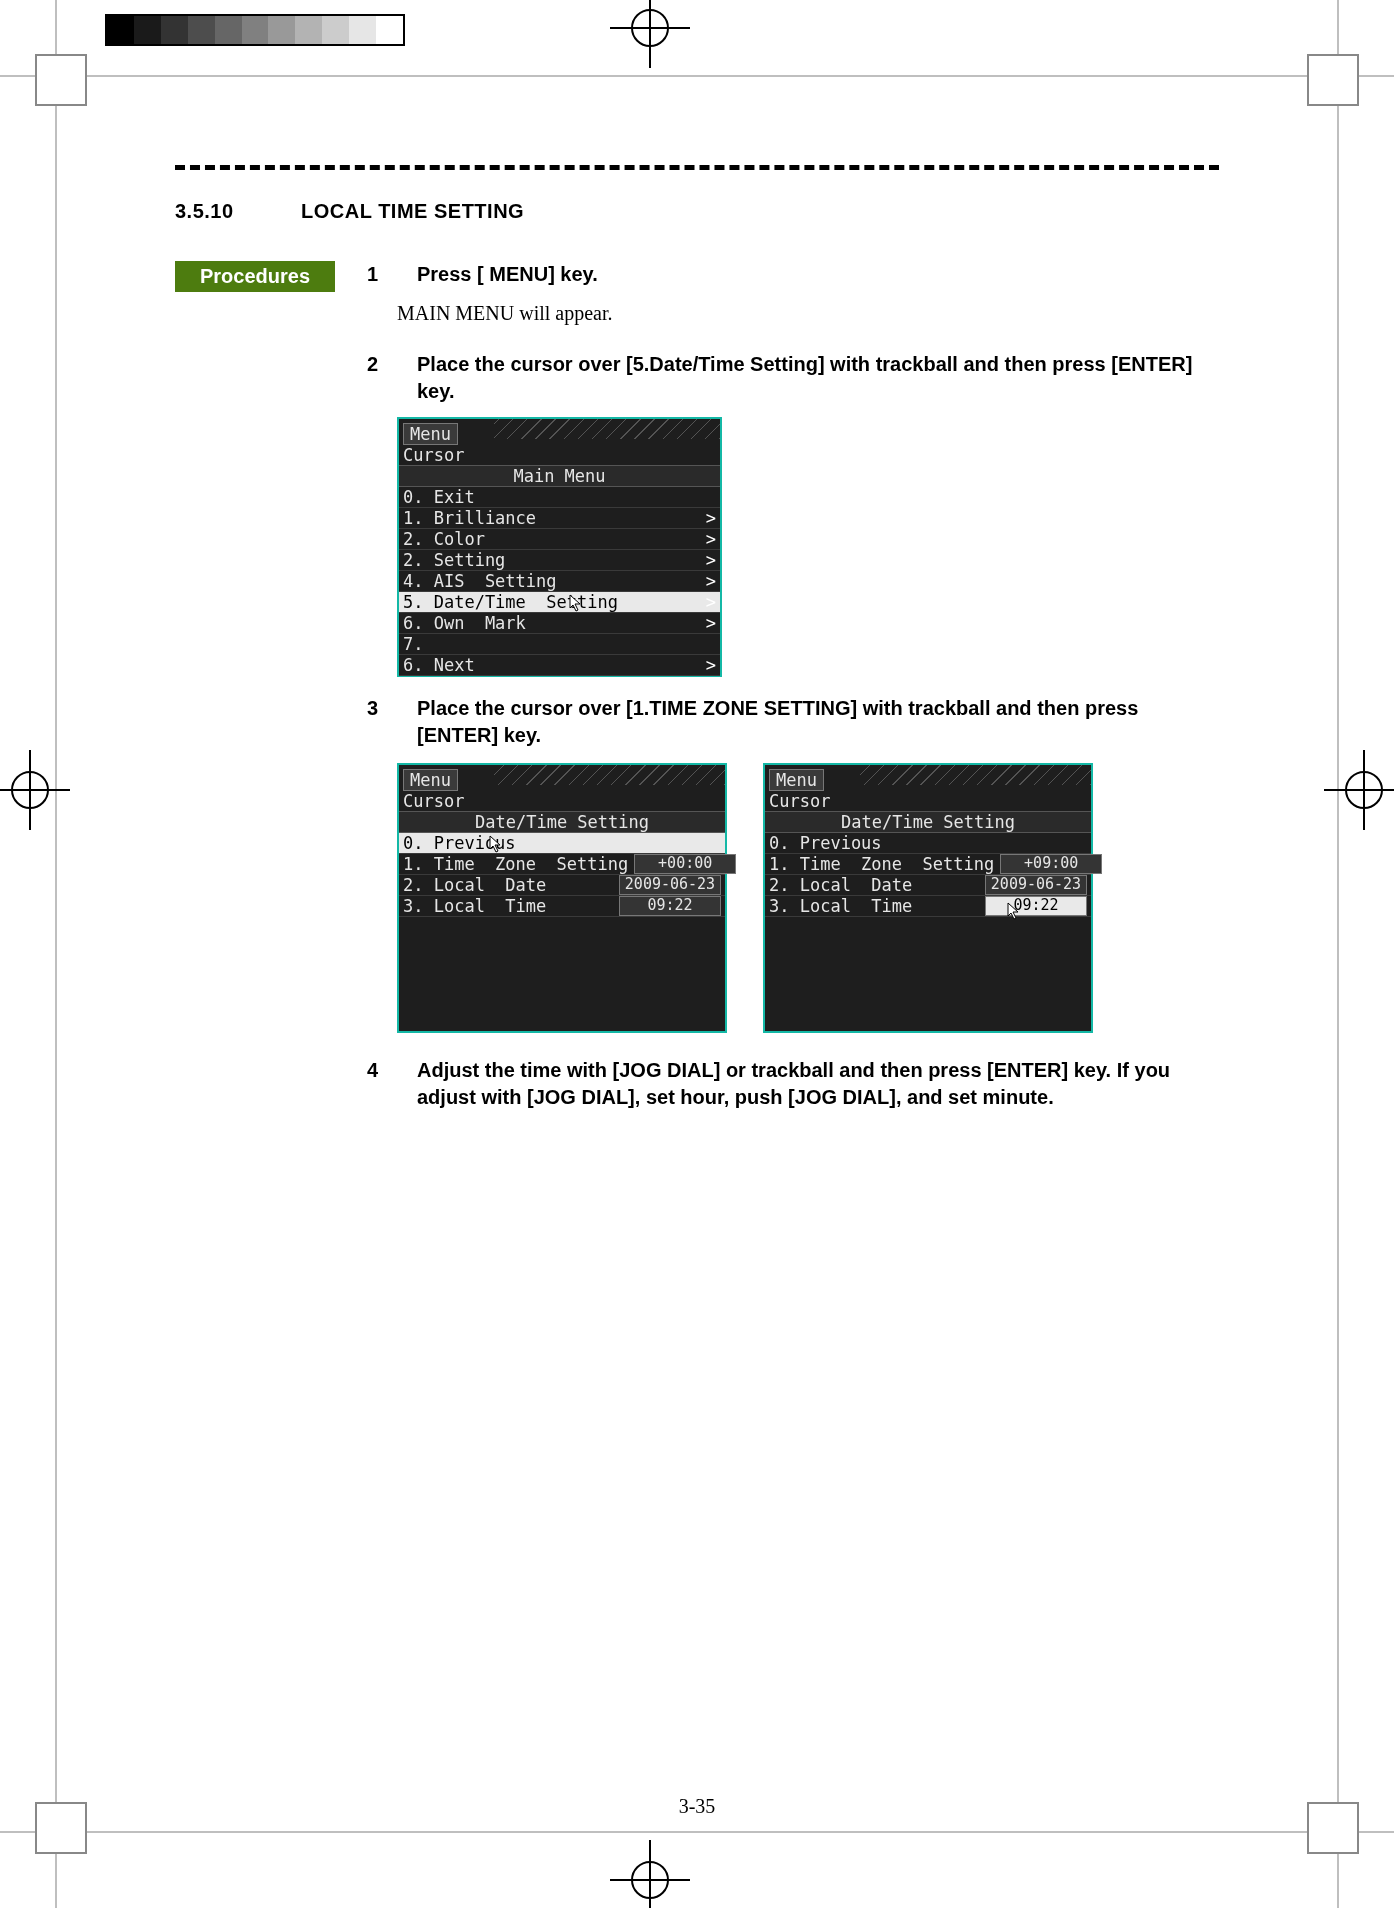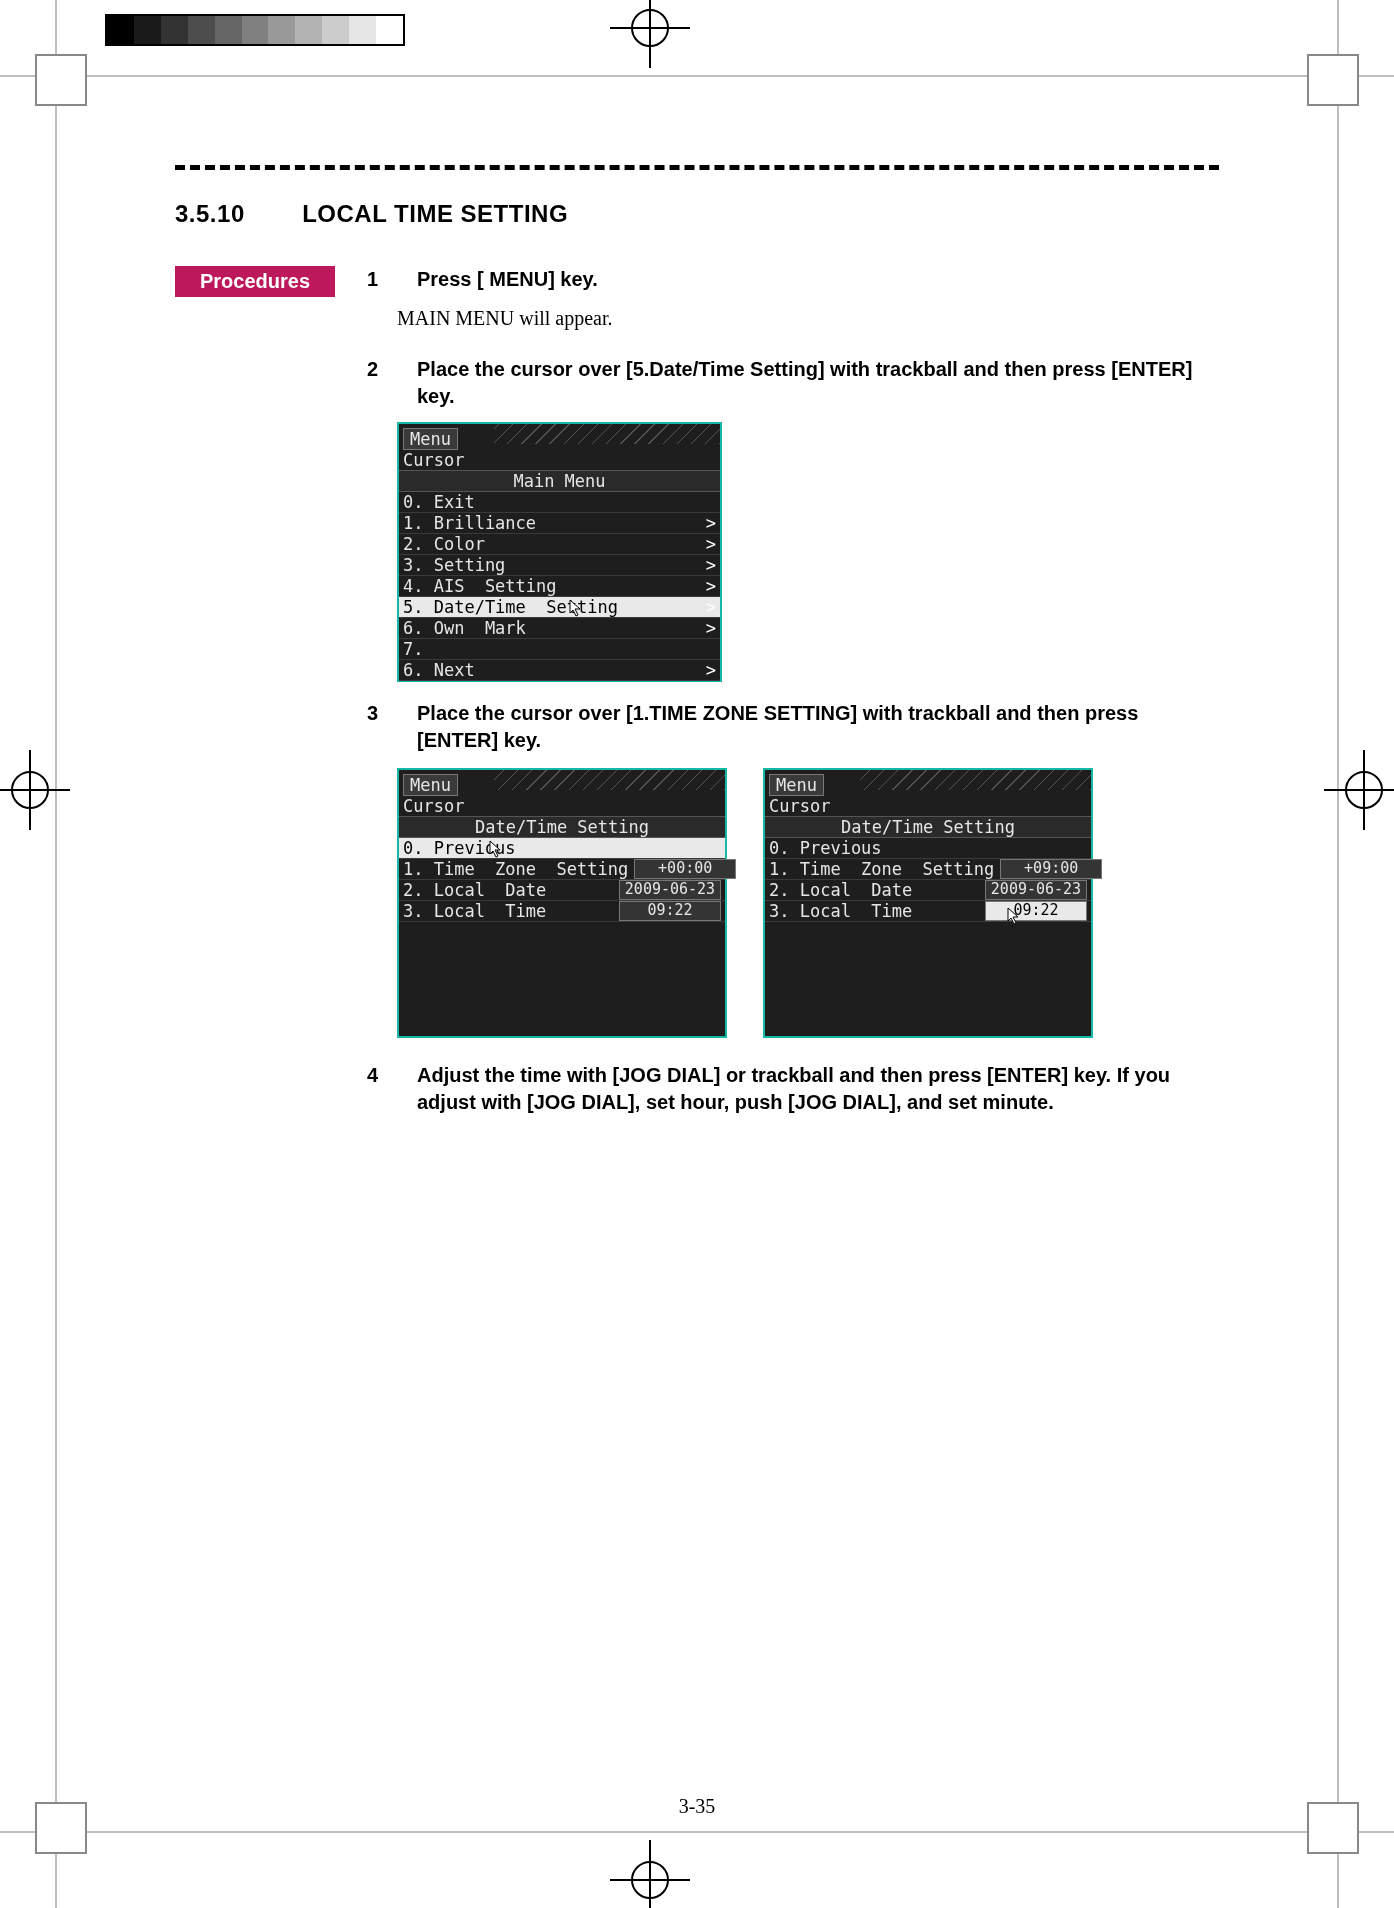--- a/index.html
+++ b/index.html
@@ -69,36 +69,36 @@
     bottom: 150px;
   }
 
   .dash-rule {
     border: none;
     border-top: 5px dashed #000;
     margin: 0 0 30px 0;
   }
 
   h1.section-title {
-    font-size: 24px;
+    font-size: 20px;
     letter-spacing: 0.5px;
     margin: 0 0 38px 0;
     font-weight: bold;
   }
   h1.section-title .sec-num {
     display: inline-block;
     width: 120px;
   }
 
   .proc-row {
     display: flex;
     align-items: flex-start;
   }
   .proc-badge {
-    background: #be185d;
+    background: #4d7c0f;
     color: #fff;
     font-weight: bold;
     font-size: 20px;
     padding: 4px 10px;
     width: 140px;
     text-align: center;
     flex: 0 0 140px;
   }
   .steps {
     flex: 1;
@@ -331,21 +331,21 @@
               </li>
               <li>
                 <span class="label">1. Brilliance</span>
                 <span class="chev">&gt;</span>
               </li>
               <li>
                 <span class="label">2. Color</span>
                 <span class="chev">&gt;</span>
               </li>
               <li>
-                <span class="label">3. Setting</span>
+                <span class="label">2. Setting</span>
                 <span class="chev">&gt;</span>
               </li>
               <li>
                 <span class="label">4. AIS  Setting</span>
                 <span class="chev">&gt;</span>
               </li>
               <li class="sel">
                 <span class="label">5. Date/Time  Setting</span>
                 <span class="chev">&gt;</span>
                 <span class="cursor-arrow" style="left:170px;top:2px">

